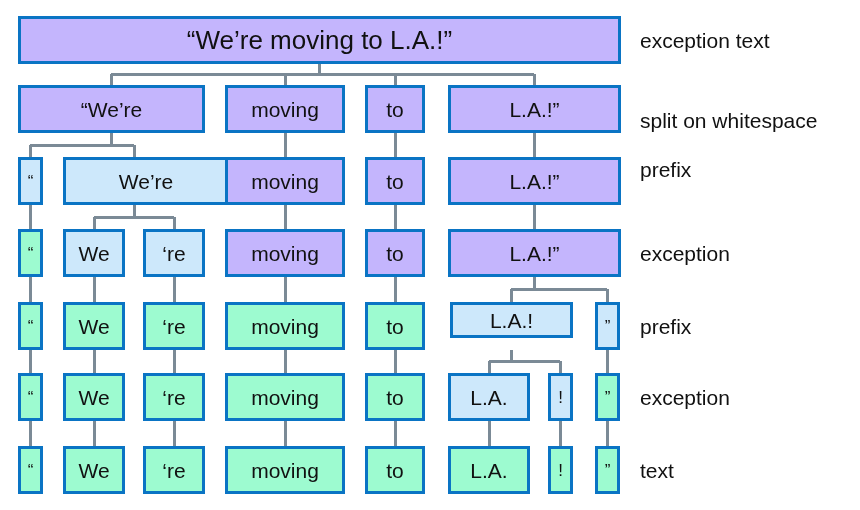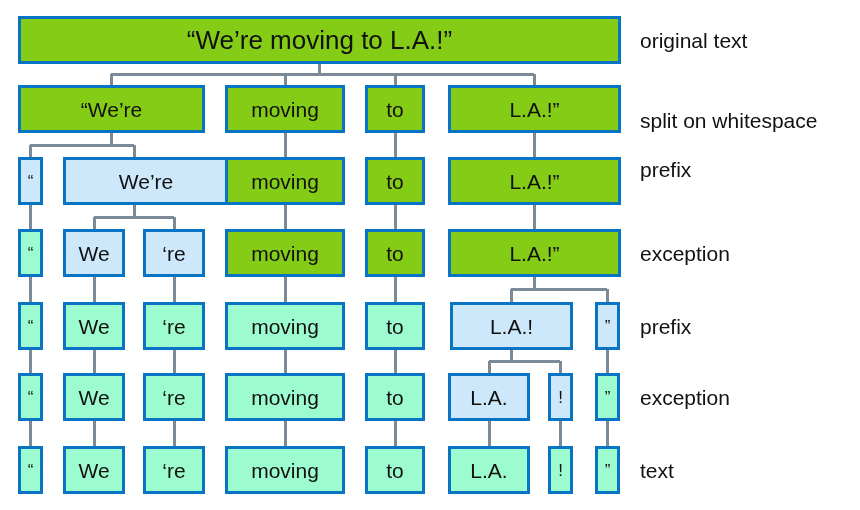--- a/index.html
+++ b/index.html
@@ -33,21 +33,21 @@
     background: #ffffff;
     display: flex;
     align-items: center;
     justify-content: center;
     font-size: 21px;
     color: #111111;
     line-height: 1;
     white-space: nowrap;
     z-index: 2;
   }
-  .tok.plain  { background: #84cc16; }
+  .tok.plain  { background: #c4b5fd; }
   .tok.active { background: #cde8fb; }
   .tok.done   { background: #9dfbd0; }
   .tok.punct  { font-size: 17px; }
   .tok.title  { font-size: 26px; }
   .row-label {
     position: absolute;
     left: 640px;
     font-size: 21px;
     color: #111111;
     line-height: 1;
@@ -186,41 +186,41 @@
       <div class="tok active" style="left: 63px; top: 229px; width: 62px; height: 48px;">We</div>
       <div class="tok active" style="left: 143px; top: 229px; width: 62px; height: 48px;">‘re</div>
       <div class="tok plain" style="left: 225px; top: 229px; width: 120px; height: 48px;">moving</div>
       <div class="tok plain" style="left: 365px; top: 229px; width: 60px; height: 48px;">to</div>
       <div class="tok plain" style="left: 448px; top: 229px; width: 173px; height: 48px;">L.A.!”</div>
       <div class="tok done punct" style="left: 18px; top: 302px; width: 25px; height: 48px;">“</div>
       <div class="tok done" style="left: 63px; top: 302px; width: 62px; height: 48px;">We</div>
       <div class="tok done" style="left: 143px; top: 302px; width: 62px; height: 48px;">‘re</div>
       <div class="tok done" style="left: 225px; top: 302px; width: 120px; height: 48px;">moving</div>
       <div class="tok done" style="left: 365px; top: 302px; width: 60px; height: 48px;">to</div>
-      <div class="tok active" style="left: 450px; top: 302px; width: 123px; height: 48px;">L.A.!</div>
+      <div class="tok active" style="left: 450px; top: 302px; width: 123px; height: 36px;">L.A.!</div>
       <div class="tok active punct" style="left: 595px; top: 302px; width: 25px; height: 48px;">”</div>
       <div class="tok done punct" style="left: 18px; top: 373px; width: 25px; height: 48px;">“</div>
       <div class="tok done" style="left: 63px; top: 373px; width: 62px; height: 48px;">We</div>
       <div class="tok done" style="left: 143px; top: 373px; width: 62px; height: 48px;">‘re</div>
       <div class="tok done" style="left: 225px; top: 373px; width: 120px; height: 48px;">moving</div>
       <div class="tok done" style="left: 365px; top: 373px; width: 60px; height: 48px;">to</div>
       <div class="tok active" style="left: 448px; top: 373px; width: 82px; height: 48px;">L.A.</div>
       <div class="tok active punct" style="left: 548px; top: 373px; width: 25px; height: 48px;">!</div>
       <div class="tok done punct" style="left: 595px; top: 373px; width: 25px; height: 48px;">”</div>
       <div class="tok done punct" style="left: 18px; top: 446px; width: 25px; height: 48px;">“</div>
       <div class="tok done" style="left: 63px; top: 446px; width: 62px; height: 48px;">We</div>
       <div class="tok done" style="left: 143px; top: 446px; width: 62px; height: 48px;">‘re</div>
       <div class="tok done" style="left: 225px; top: 446px; width: 120px; height: 48px;">moving</div>
       <div class="tok done" style="left: 365px; top: 446px; width: 60px; height: 48px;">to</div>
       <div class="tok done" style="left: 448px; top: 446px; width: 82px; height: 48px;">L.A.</div>
       <div class="tok done punct" style="left: 548px; top: 446px; width: 25px; height: 48px;">!</div>
       <div class="tok done punct" style="left: 595px; top: 446px; width: 25px; height: 48px;">”</div>
     </div>
   <div id="labels">
-      <div class="row-label" style="top: 30px;">original text</div>
+      <div class="row-label" style="top: 30px;">exception text</div>
       <div class="row-label" style="top: 99px; margin-top: 11px;">split on whitespace</div>
       <div class="row-label" style="top: 159px;">prefix</div>
       <div class="row-label" style="top: 243px;">exception</div>
       <div class="row-label" style="top: 316px;">prefix</div>
       <div class="row-label" style="top: 387px;">exception</div>
       <div class="row-label" style="top: 460px;">text</div>
     </div>
 </div>
 
 </body></html>

